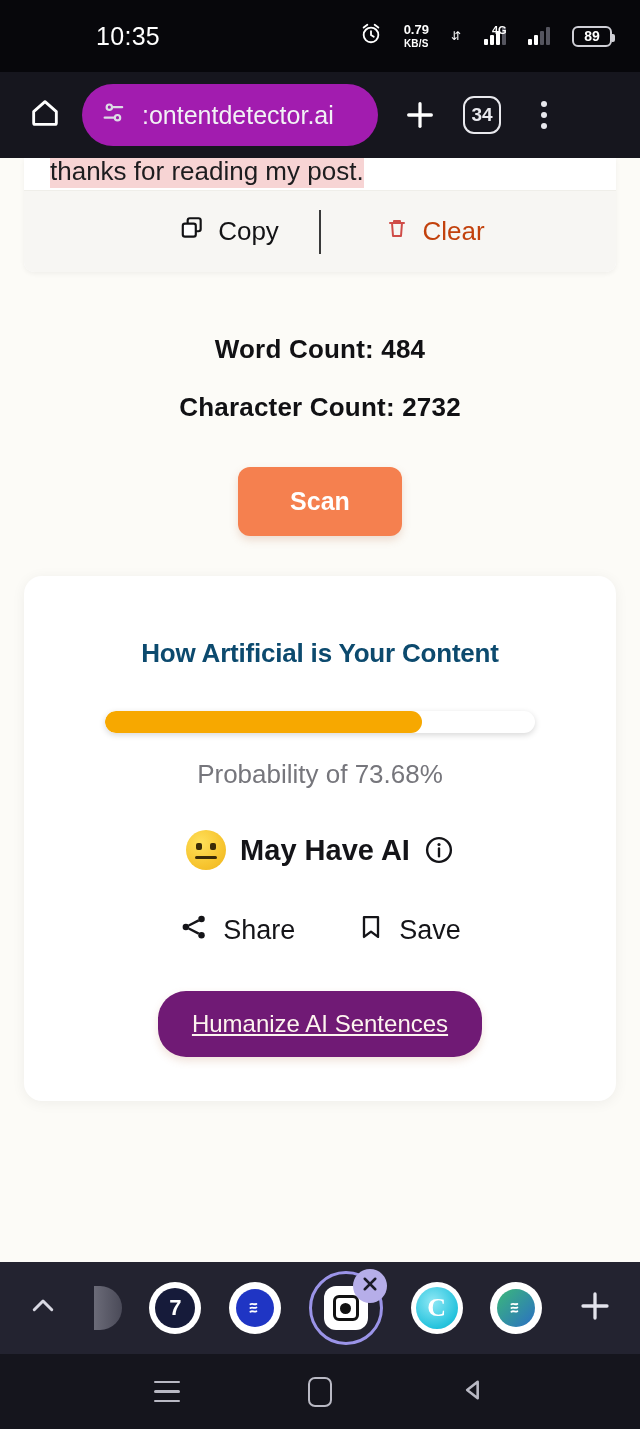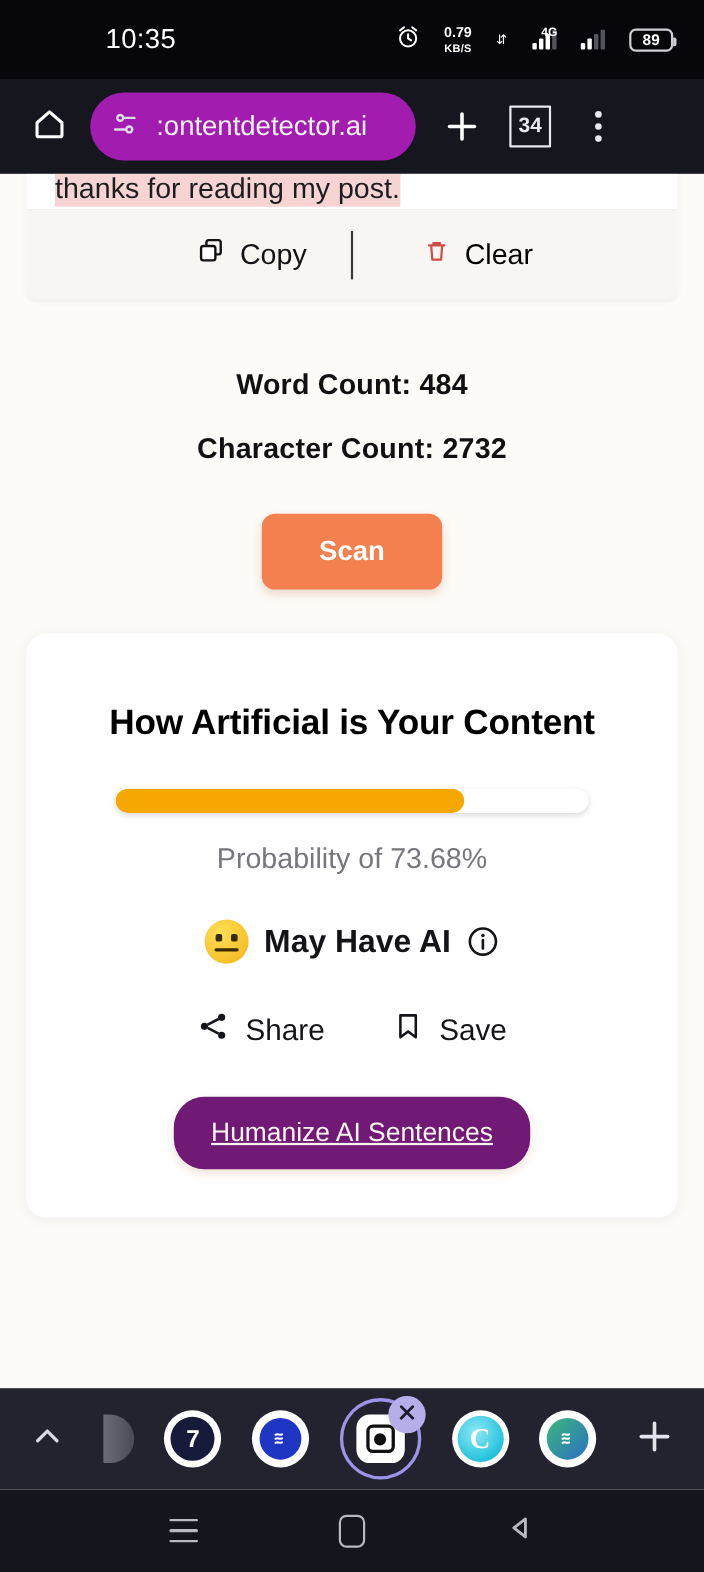--- a/index.html
+++ b/index.html
@@ -46,21 +46,21 @@
   }
   .home-btn { width: 46px; height: 46px; display:flex; align-items:center; justify-content:center; }
   .omnibox {
     flex: 1; height: 62px; background: #a21caf; border-radius: 32px;
     display: flex; align-items: center; padding: 0 18px; gap: 14px; overflow: hidden;
     margin-right: 4px; max-width: 296px;
   }
   .omnibox .url { color: #f2f2f5; font-size: 25px; white-space: nowrap; overflow: hidden; }
   .tb-icon { width: 48px; height: 48px; display:flex; align-items:center; justify-content:center; }
   .tabcount {
-    width: 38px; height: 38px; border: 2.6px solid #e9e9ee; border-radius: 1px;
+    width: 38px; height: 38px; border: 2.6px solid #e9e9ee; border-radius: 11px;
     display:flex; align-items:center; justify-content:center;
     color: #e9e9ee; font-size: 19px; font-weight: 700;
   }
   .kebab { display:flex; flex-direction:column; gap:5px; align-items:center; }
   .kebab i { width: 6px; height: 6px; background: #e9e9ee; border-radius: 50%; display:block; }
 
   
   .page {
     position: absolute; top: 158px; left: 0; width: 640px; height: 1216px;
     background: #fcfbf7; overflow: hidden;
@@ -73,40 +73,40 @@
   .snippet {
     font-size: 26px; color: #1d1d1f; white-space: nowrap; padding: 0 26px;
     height: 32px; line-height: 26px; overflow: hidden;
   }
   .snippet span { background: #f7d4d4; padding: 2px 0; }
   .action-bar {
     background: #f7f6f3; display: flex; align-items: center; justify-content: center;
     height: 82px; gap: 0; border-top: 1px solid #efeee9;
   }
   .act { display: flex; align-items: center; gap: 13px; font-size: 26px; color: #131315; width: 180px; justify-content: center; }
-  .act.clear { color: #000000; padding-left: 48px; }
+  .act.clear { color: #c2410c; padding-left: 48px; }
   .divider { width: 2px; height: 44px; background: #3a3a3a; }
 
   .counts { text-align: center; margin-top: 62px; }
   .counts div { font-size: 26px; font-weight: 700; color: #111114; letter-spacing: .2px; }
   .counts div + div { margin-top: 27px; }
 
   .scan-wrap { display: flex; justify-content: center; margin-top: 44px; }
   .scan-btn {
     background: #f5804f; color: #ffffff; font-size: 25px; font-weight: 700;
     border: none; border-radius: 12px; padding: 20px 52px; cursor: pointer;
     box-shadow: 0 4px 8px rgba(180,110,70,.22);
   }
 
   .result-card {
     margin: 40px 24px 0 24px; background: #ffffff; border-radius: 18px;
     box-shadow: 0 2px 14px rgba(0,0,0,.06); padding: 62px 34px 44px 34px;
     text-align: center;
   }
-  .result-title { font-size: 32px; font-weight: 700; color: #000000; letter-spacing: -.2px; }
+  .result-title { font-size: 26px; font-weight: 700; color: #0c4a6e; letter-spacing: -.2px; }
 
   .progress-track {
     margin: 42px auto 0 auto; width: 430px; height: 22px;
     background: #ffffff; border-radius: 12px; box-shadow: 0 2px 6px rgba(0,0,0,.16);
     position: relative; overflow: hidden;
   }
   .progress-fill {
     position: absolute; left: 0; top: 0; height: 22px;
     background: #f7a800; border-radius: 12px;
   }

